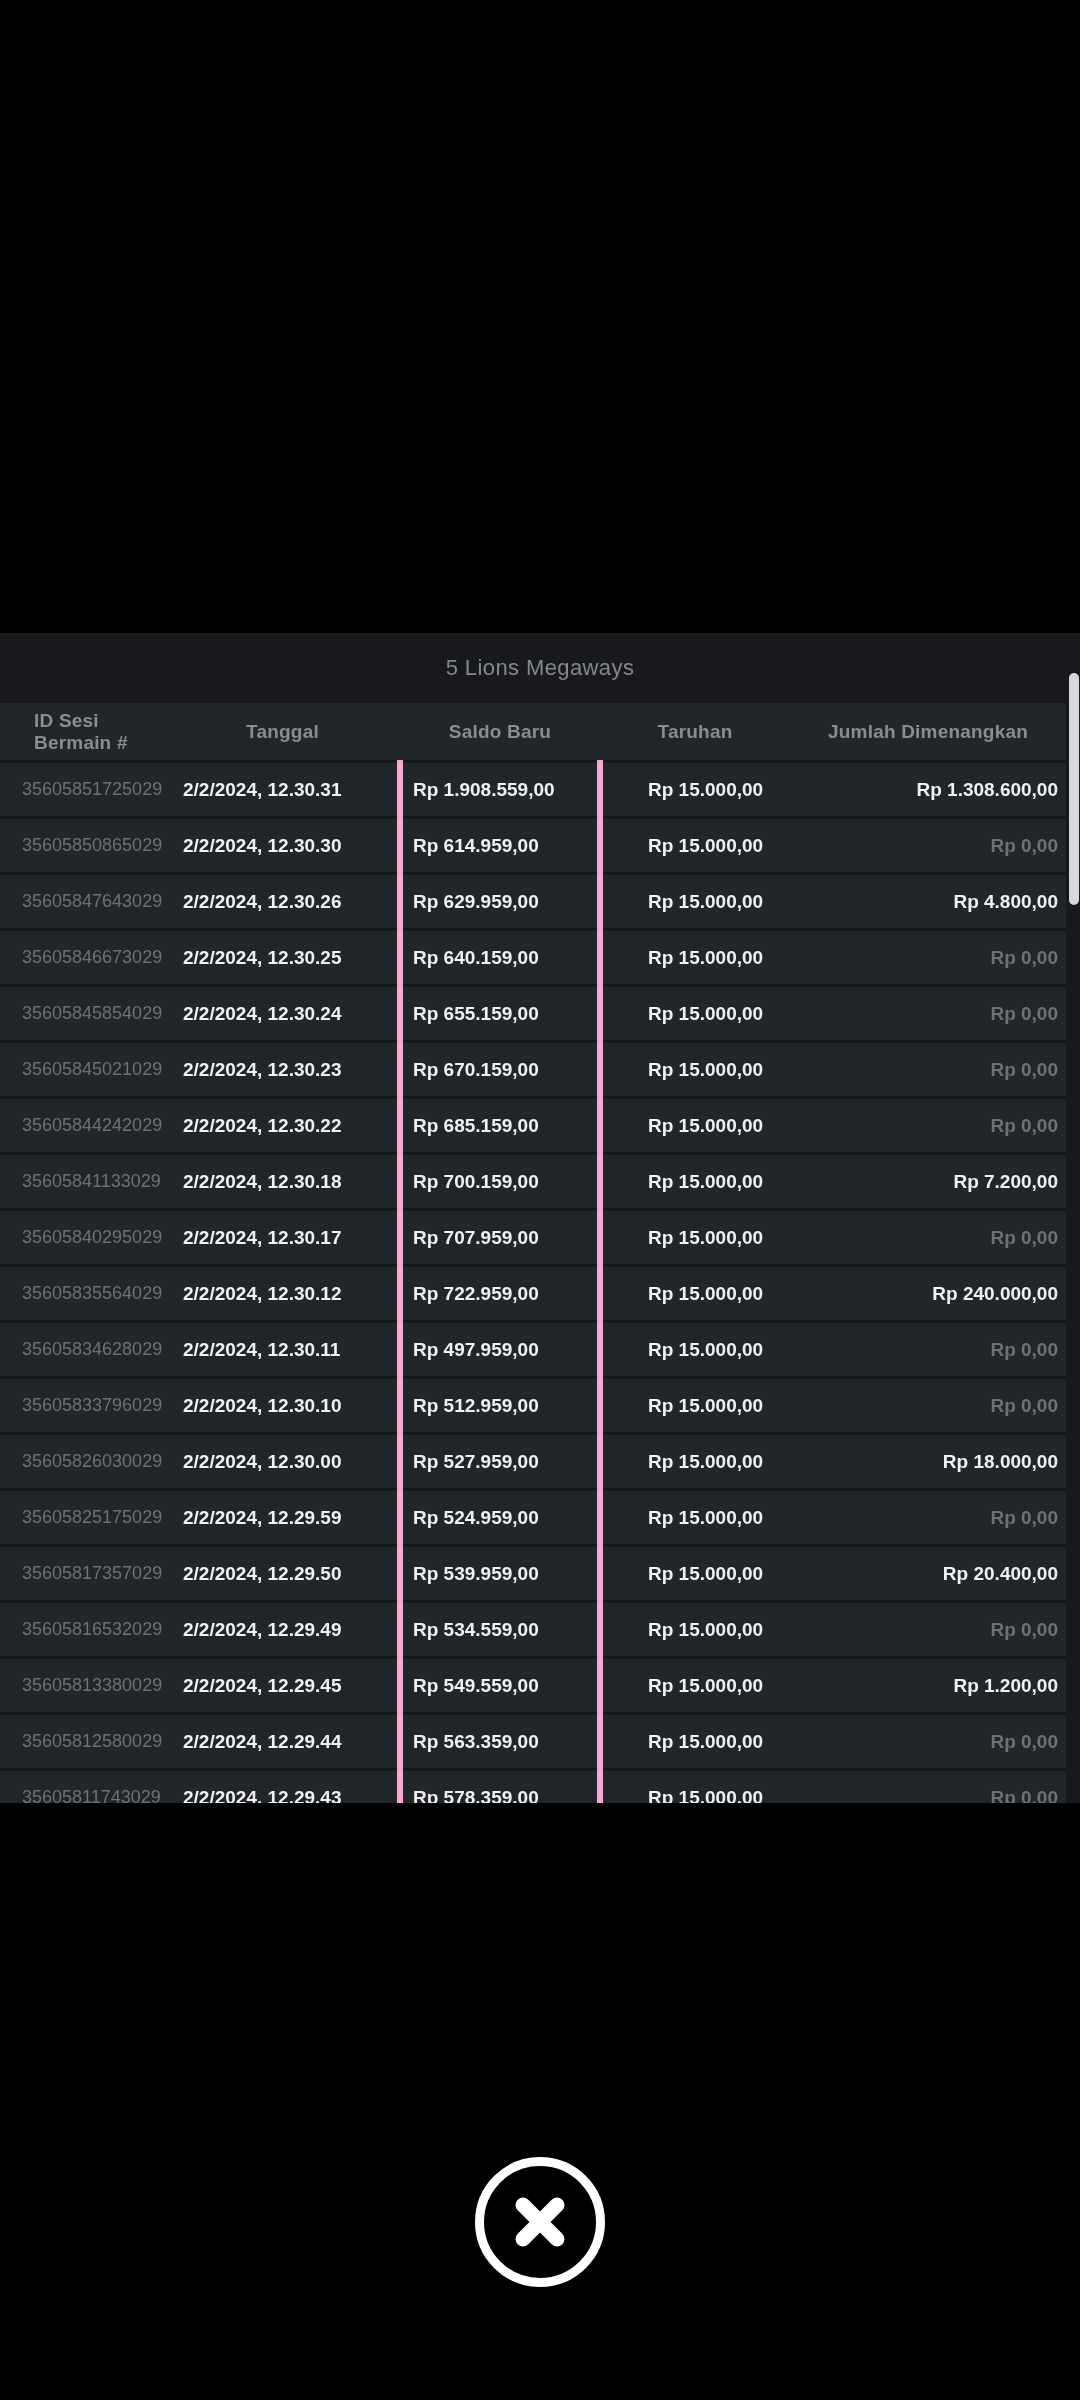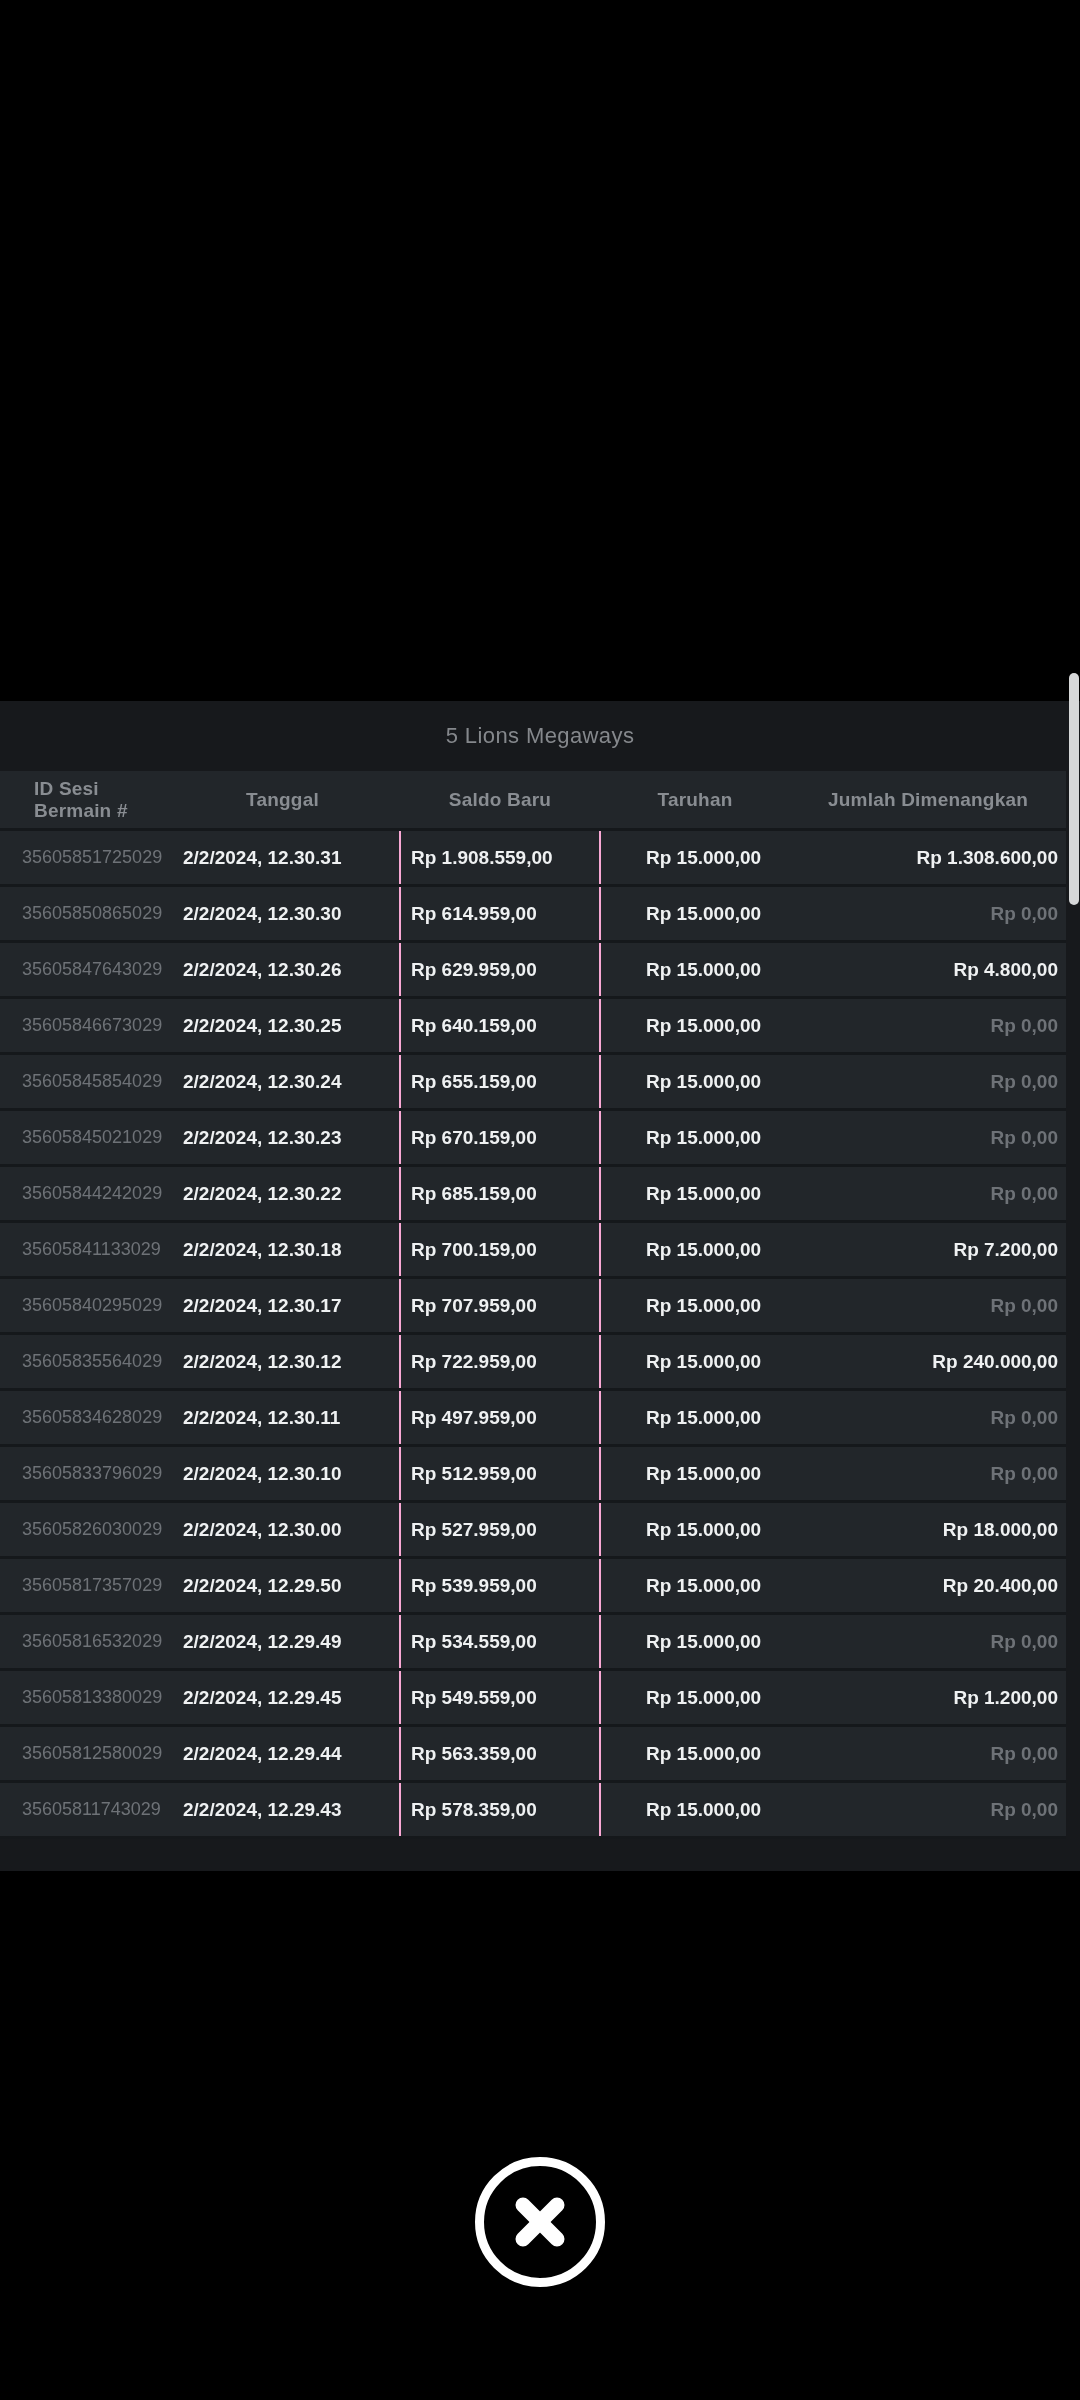--- a/index.html
+++ b/index.html
@@ -5,21 +5,21 @@
   html,body { margin:0; padding:0; background:#000; }
   body {
     width:1080px; height:2400px;
     font-family:"Liberation Sans", sans-serif;
     -webkit-font-smoothing:antialiased;
   }
   .screen { position:relative; width:1080px; height:2400px; background:#000; overflow:hidden; }
 
   
   .history-panel {
-    position:absolute; left:0; top:701px; width:1080px; height:1170px;
+    position:absolute; left:0; top:633px; width:1080px; height:1170px;
     background:#17191c; overflow:hidden;
   }
   .panel-header { height:70px; display:flex; align-items:center; justify-content:center; }
   .panel-title {
     margin:0; font-size:22px; font-weight:500; color:#85888c; letter-spacing:0.4px;
   }
 
   table.history { border-collapse:collapse; table-layout:fixed; width:1066px; }
   th {
     height:57px; background:#22262a; color:#898d92;
@@ -30,21 +30,21 @@
   td {
     height:53px; background:#22262a; border-bottom:3px solid #15181b;
     font-size:19px; color:#eff1f2; padding:0; white-space:nowrap; overflow:hidden;
   }
   td.c-id   { color:#6e7277; font-weight:400; padding-left:22px; font-size:18px; }
   td.c-date { font-weight:700; padding-left:18px; }
   td.c-bal  { font-weight:700; padding-left:10px; }
   td.c-bet  { font-weight:700; padding-left:45px; }
   td.c-win  { font-weight:700; text-align:right; padding-right:8px; }
   td.c-win.zero { color:#6e7277; }
-  td.c-date, td.c-bal { border-right:2px solid #f9a8d4; }
+  td.c-date, td.c-bal { border-right:6px solid #f9a8d4; }
 
   
   .scroll-thumb {
     position:absolute; left:1069px; top:673px; width:10px; height:232px;
     background:#d7d8d9; border-radius:5px;
   }
 
   
   .close-btn {
     position:absolute; left:475px; top:2157px; width:130px; height:130px;
@@ -166,20 +166,27 @@
             <td class="c-win zero">Rp 0,00</td>
           </tr>
           <tr>
             <td class="c-id">35605826030029</td>
             <td class="c-date">2/2/2024, 12.30.00</td>
             <td class="c-bal">Rp 527.959,00</td>
             <td class="c-bet">Rp 15.000,00</td>
             <td class="c-win">Rp 18.000,00</td>
           </tr>
           <tr>
+            <td class="c-id">35605825175029</td>
+            <td class="c-date">2/2/2024, 12.29.59</td>
+            <td class="c-bal">Rp 524.959,00</td>
+            <td class="c-bet">Rp 15.000,00</td>
+            <td class="c-win zero">Rp 0,00</td>
+          </tr>
+          <tr>
             <td class="c-id">35605817357029</td>
             <td class="c-date">2/2/2024, 12.29.50</td>
             <td class="c-bal">Rp 539.959,00</td>
             <td class="c-bet">Rp 15.000,00</td>
             <td class="c-win">Rp 20.400,00</td>
           </tr>
           <tr>
             <td class="c-id">35605816532029</td>
             <td class="c-date">2/2/2024, 12.29.49</td>
             <td class="c-bal">Rp 534.559,00</td>

